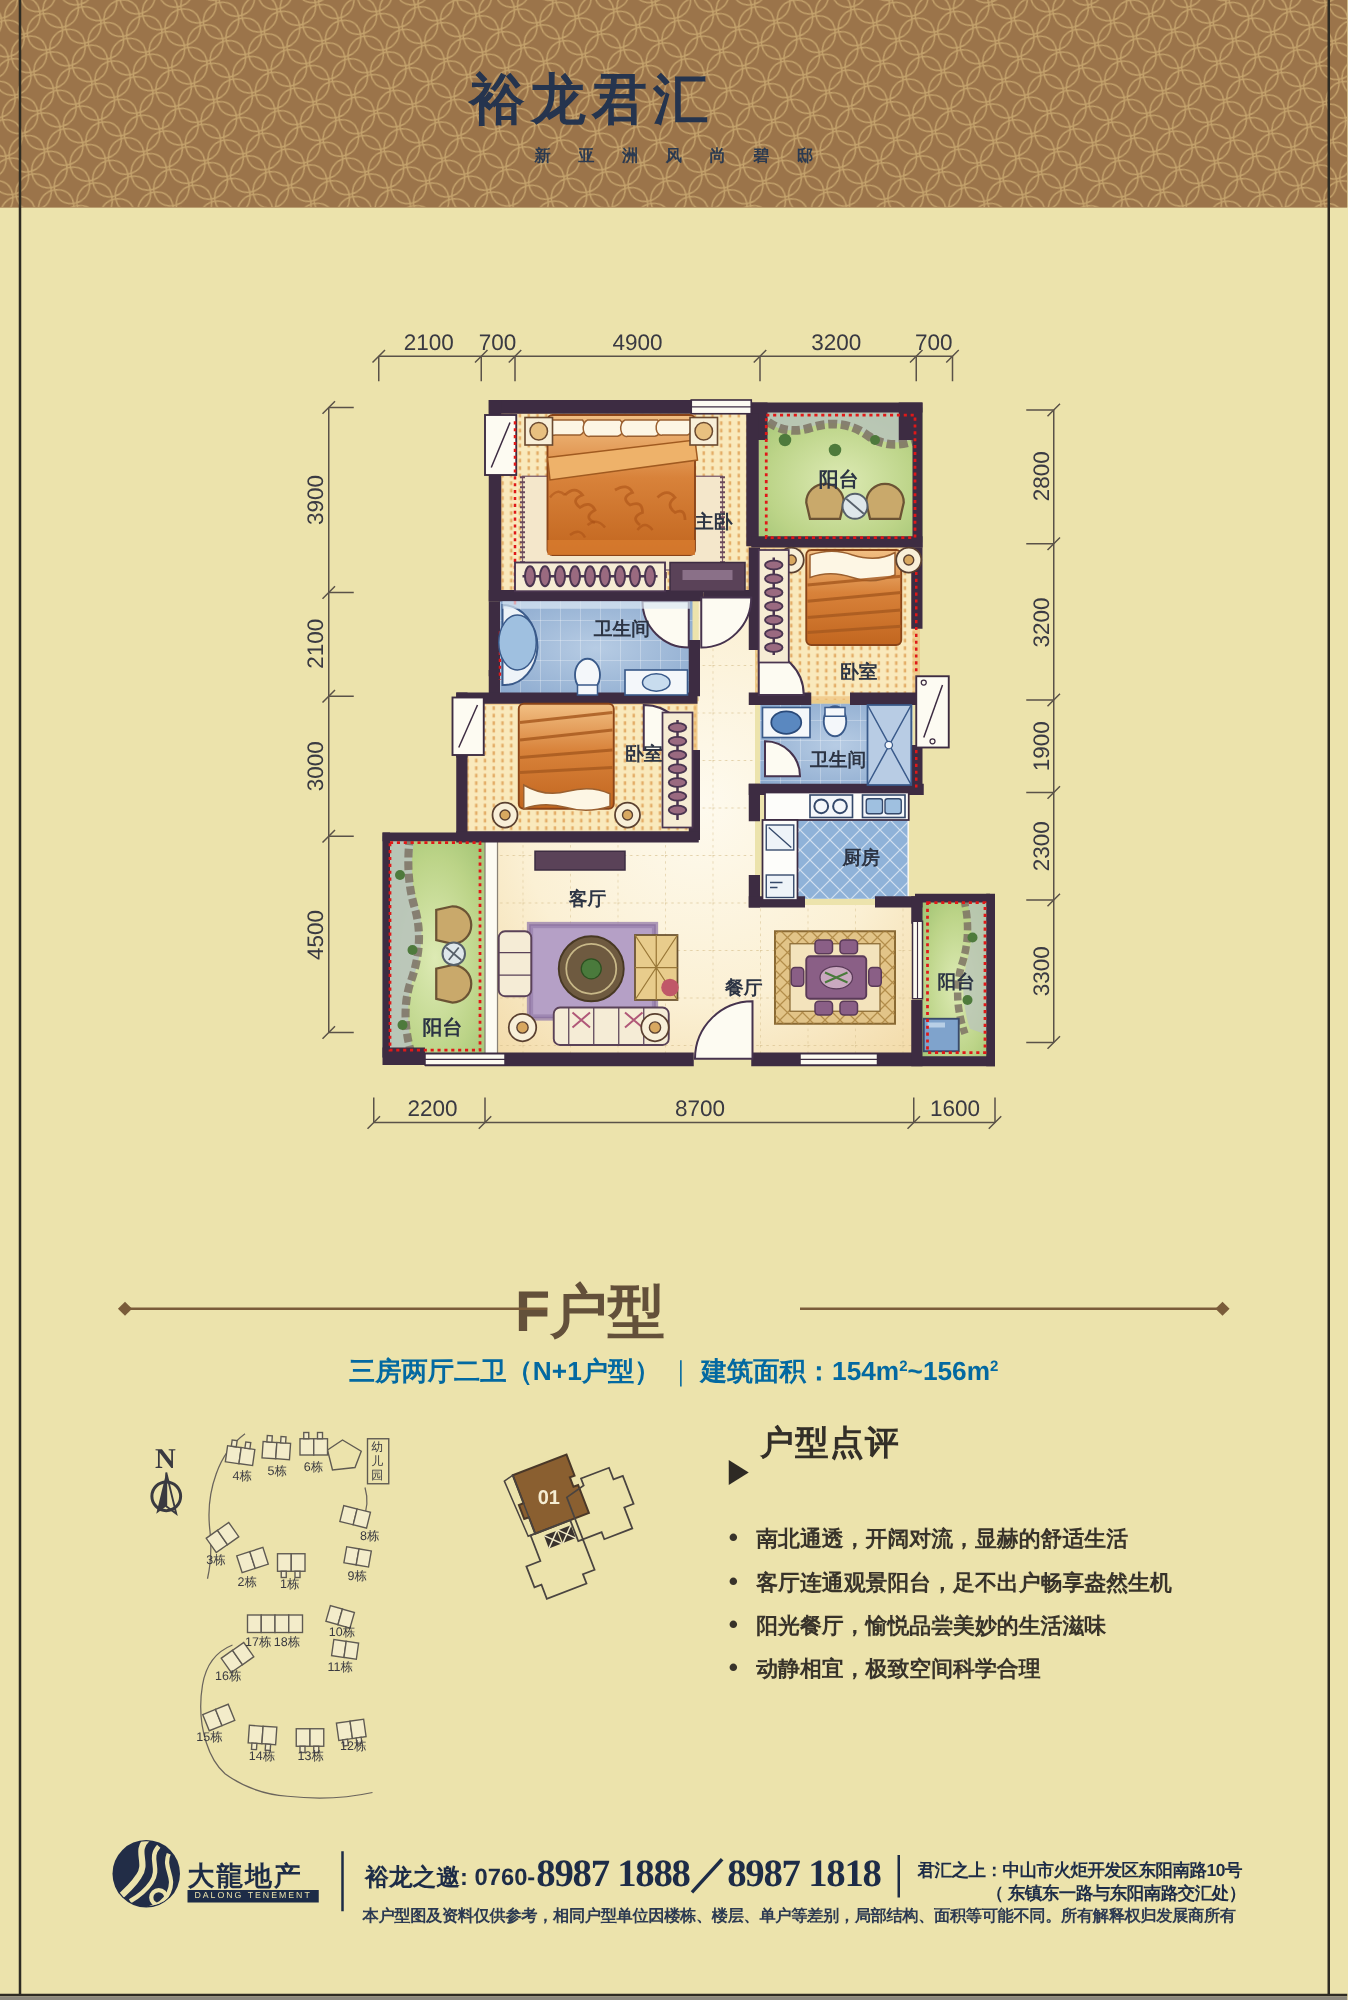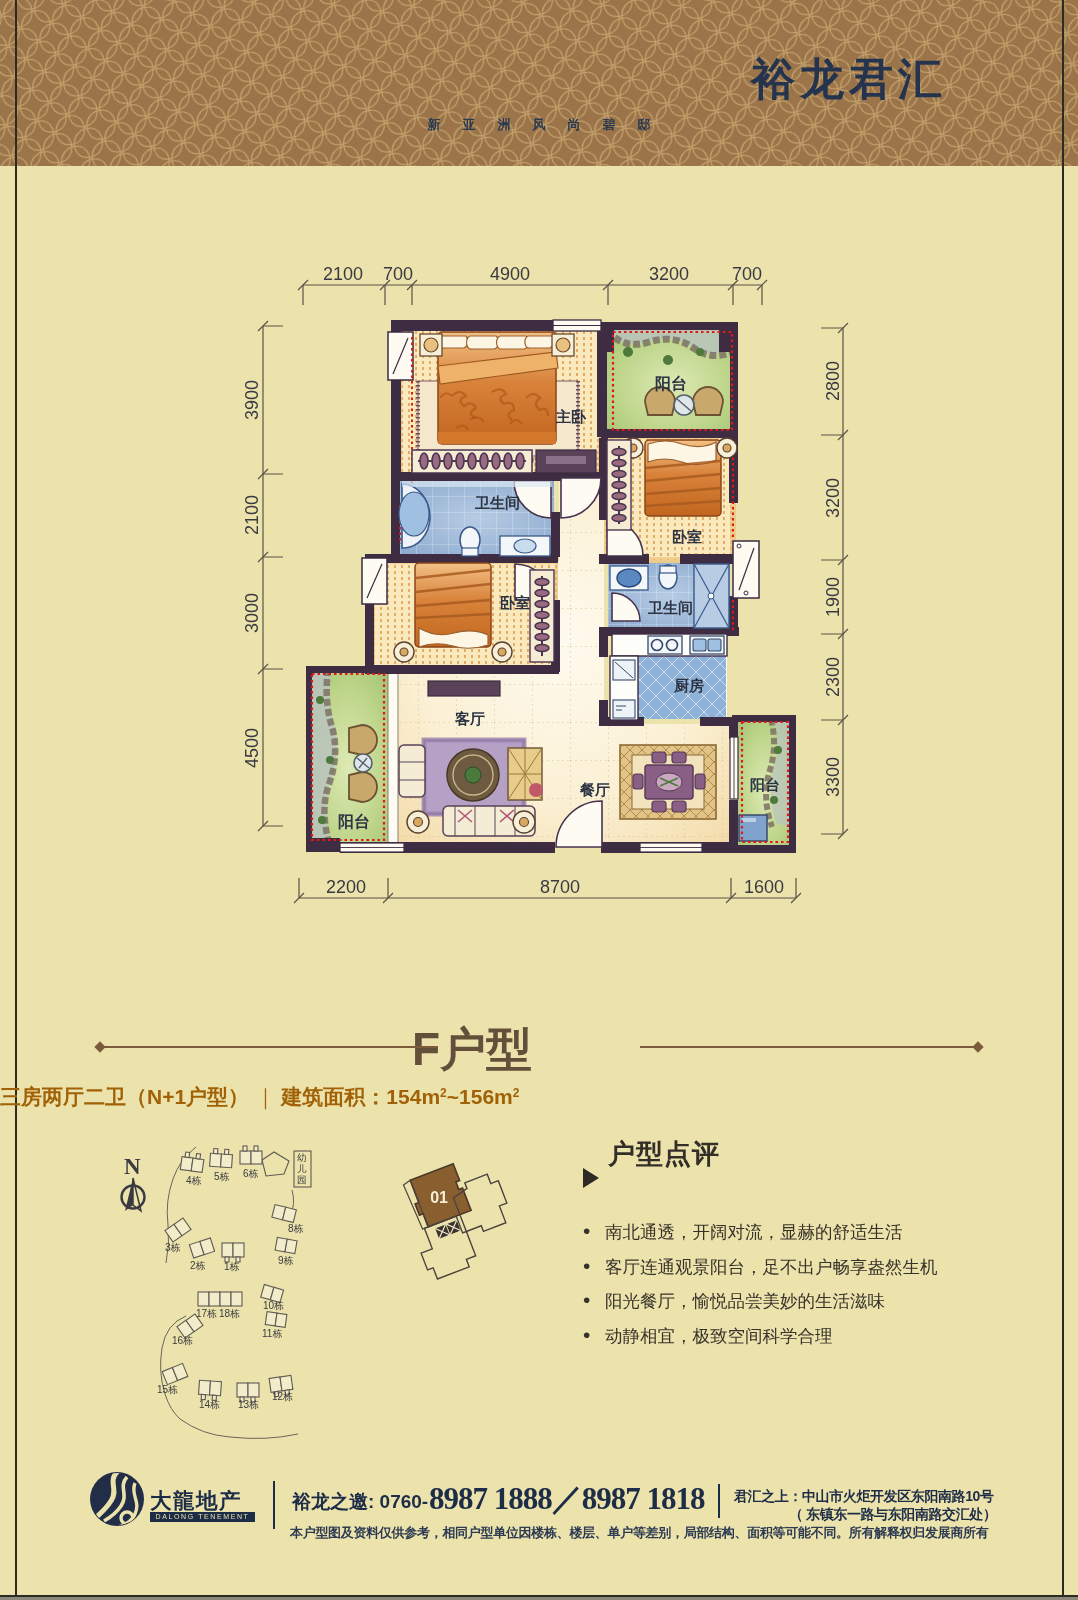--- a/index.html
+++ b/index.html
@@ -21,21 +21,21 @@
     <path d="M52,-24 C64,-24 73,-18 71,-7 C77,5 72,17 61,22 C49,27 35,23 30,12 C25,0 29,-12 38,-19 C42,-22 47,-24 52,-24 Z"></path>
     <path d="M0,-24 C12,-24 21,-18 23,-7 C25,5 20,17 9,22 C-3,27 -17,23 -22,12 C-27,0 -23,-12 -14,-19 C-10,-22 -5,-24 0,-24 Z"></path>
   </g>
 </pattern>
 </defs>
 <rect x="0" y="0" width="1078" height="166" fill="#9b744a"></rect>
 <rect x="0" y="0" width="1078" height="166" fill="url(#net)"></rect>
 </svg>
 </div>
 
-<div class="abs" style="left:0;top:50px;width:947px;text-align:right;color:#25344e;font-weight:bold;font-size:44px;letter-spacing:5px;">裕龙君汇</div>
+<div class="abs" style="left:0;top:50px;width:947px;text-align:center;color:#25344e;font-weight:bold;font-size:44px;letter-spacing:5px;">裕龙君汇</div>
 
 <div class="abs" style="left:0;top:116px;width:1078px;text-align:center;color:#2b3a50;font-weight:bold;font-size:13px;letter-spacing:22px;text-indent:22px;">新亚洲风尚碧邸</div>
 
 <div class="abs" style="left:15px;top:0;width:2px;height:1596px;background:#2e2b22;"></div>
 
 <div class="abs" style="left:1062px;top:0;width:2px;height:1596px;background:#2e2b22;"></div>
 
 <div class="abs" style="left:0px;top:1595px;width:1078px;height:2px;background:#2e2b22;"></div>
 
 <div class="abs" style="left:0px;top:1597px;width:1078px;height:3px;background:#8b877c;"></div>
@@ -767,26 +767,26 @@
 </svg>
 
 <div class="abs" style="left:0;top:1019px;width:944px;text-align:center;color:#63503a;font-weight:bold;font-size:46px;">F户型</div>
 
 <div class="abs" style="left:98px;top:1046px;width:340px;height:2px;background:#7a5c3a;"></div>
 <div class="abs" style="left:96px;top:1043px;width:8px;height:8px;background:#7a5c3a;transform:rotate(45deg);"></div>
 
 <div class="abs" style="left:640px;top:1046px;width:340px;height:2px;background:#7a5c3a;"></div>
 <div class="abs" style="left:974px;top:1043px;width:8px;height:8px;background:#7a5c3a;transform:rotate(45deg);"></div>
 
-<div class="abs" style="left:0;top:1083px;width:1078px;text-align:left;color:#a16207;font-weight:bold;font-size:21px;">三房两厅二卫（N+1户型） <span style="font-weight:normal;">｜</span> 建筑面积：154m<span style="font-size:12px;vertical-align:7px;">2</span>~156m<span style="font-size:12px;vertical-align:7px;">2</span></div>
+<div class="abs" style="left:0;top:1083px;width:1078px;text-align:center;color:#0369a1;font-weight:bold;font-size:21px;">三房两厅二卫（N+1户型） <span style="font-weight:normal;">｜</span> 建筑面积：154m<span style="font-size:12px;vertical-align:7px;">2</span>~156m<span style="font-size:12px;vertical-align:7px;">2</span></div>
 
 <div class="abs" style="left:583px;top:1168px;width:0;height:0;border-left:16px solid #2e2a24;border-top:10px solid transparent;border-bottom:10px solid transparent;"></div>
 <div class="abs" style="left:608px;top:1136px;color:#332f28;font-weight:bold;font-size:27px;letter-spacing:1px;">户型点评</div>
 
-<div class="abs" style="left:583px;top:1214px;width:430px;color:#38332a;font-weight:normal;font-size:17.5px;">
+<div class="abs" style="left:583px;top:1214px;width:430px;color:#38332a;font-weight:bold;font-size:17.5px;">
   <div style="height:34.6px;line-height:34.6px;"><span style="font-size:21px;">•</span>&nbsp;&nbsp;&nbsp;南北通透，开阔对流，显赫的舒适生活</div>
   <div style="height:34.6px;line-height:34.6px;"><span style="font-size:21px;">•</span>&nbsp;&nbsp;&nbsp;客厅连通观景阳台，足不出户畅享盎然生机</div>
   <div style="height:34.6px;line-height:34.6px;"><span style="font-size:21px;">•</span>&nbsp;&nbsp;&nbsp;阳光餐厅，愉悦品尝美妙的生活滋味</div>
   <div style="height:34.6px;line-height:34.6px;"><span style="font-size:21px;">•</span>&nbsp;&nbsp;&nbsp;动静相宜，极致空间科学合理</div>
 </div>
 
 <svg class="abs" style="left:88px;top:1470px;" width="58" height="58" viewBox="0 0 58 58">
   <defs>
       <clipPath id="lgc">
         <circle cx="29" cy="29" r="26"></circle>

